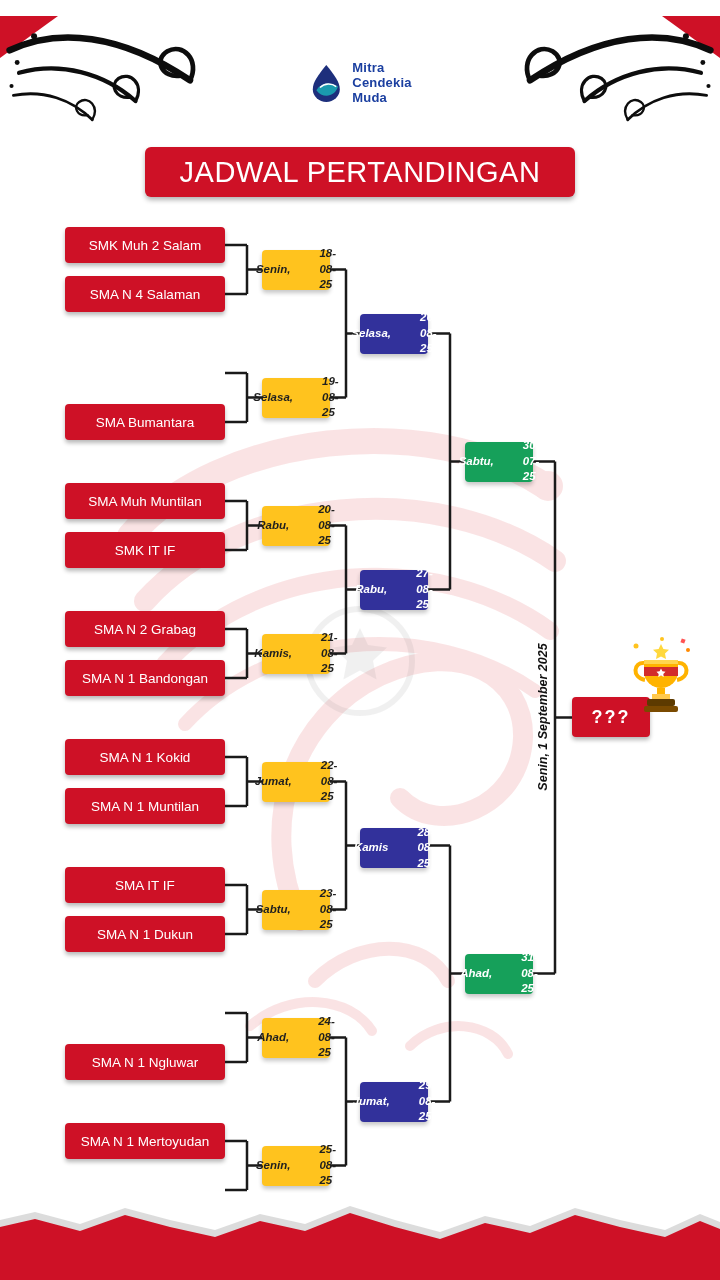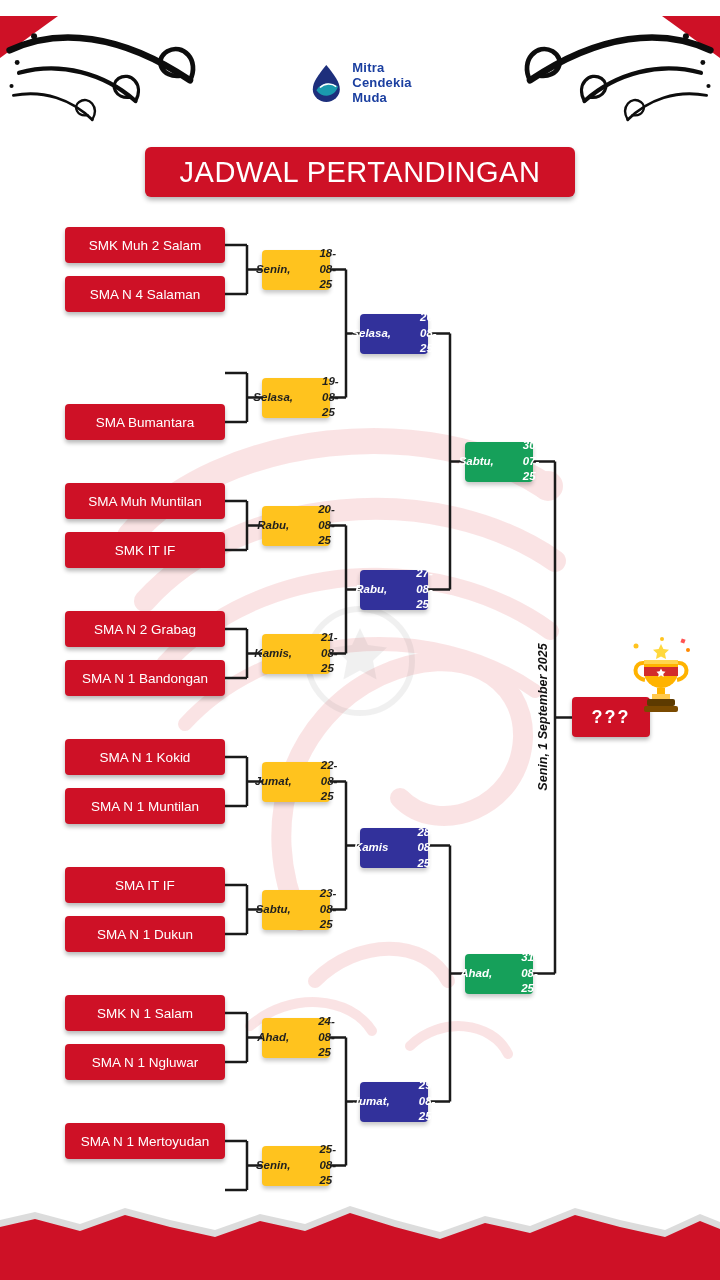--- a/index.html
+++ b/index.html
@@ -142,21 +142,20 @@
   <div class="team-box" style="top:260px">SMA N 4 Salaman</div>
   <div class="team-box" style="top:388px">SMA Bumantara</div>
   <div class="team-box" style="top:516px">SMK IT IF</div>
   <div class="team-box" style="top:467px">SMA Muh Muntilan</div>
   <div class="team-box" style="top:595px">SMA N 2 Grabag</div>
   <div class="team-box" style="top:644px">SMA N 1 Bandongan</div>
   <div class="team-box" style="top:723px">SMA N 1 Kokid</div>
   <div class="team-box" style="top:772px">SMA N 1 Muntilan</div>
   <div class="team-box" style="top:851px">SMA IT IF</div>
   <div class="team-box" style="top:900px">SMA N 1 Dukun</div>
-  <div class="team-box" style="top:979px">SMK N 1 Salam</div>
   <div class="team-box" style="top:1028px">SMA N 1 Ngluwar</div>
   <div class="team-box" style="top:1107px">SMA N 1 Mertoyudan</div>
 
   <div class="date-box date-yellow" style="top:233.5px">
     <span>Senin,</span>
     <span>18-08-25</span>
   </div>
   <div class="date-box date-yellow" style="top:361.5px">
     <span>Selasa,</span>
     <span>19-08-25</span>

